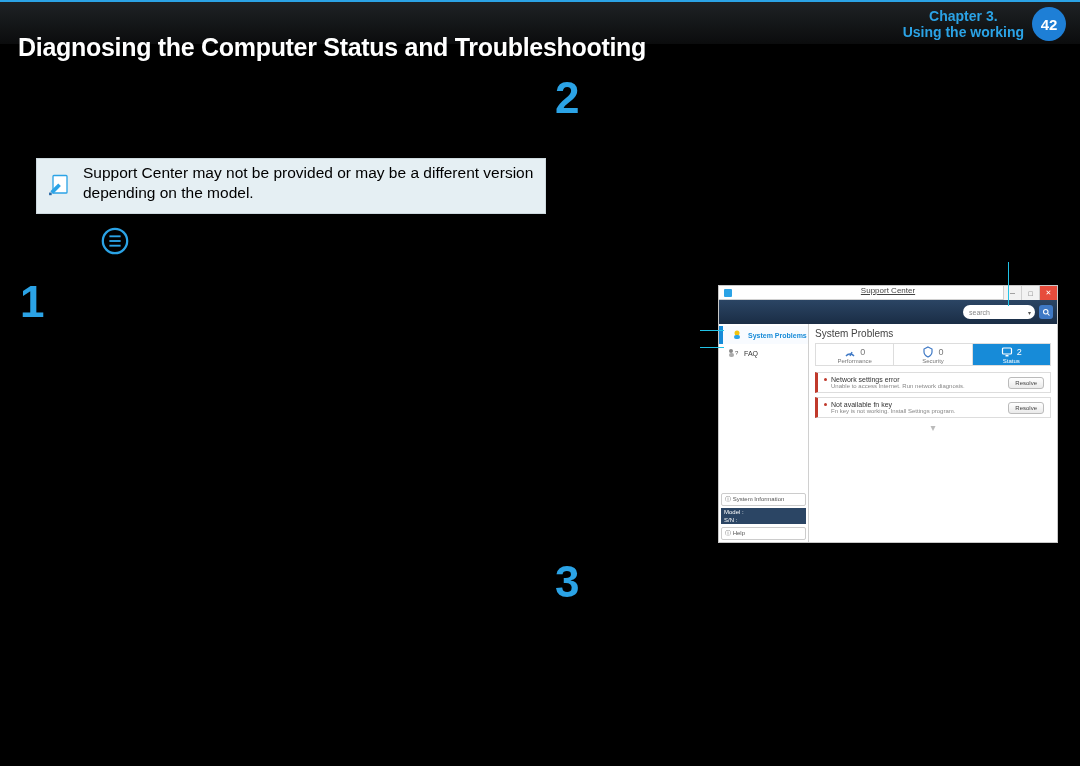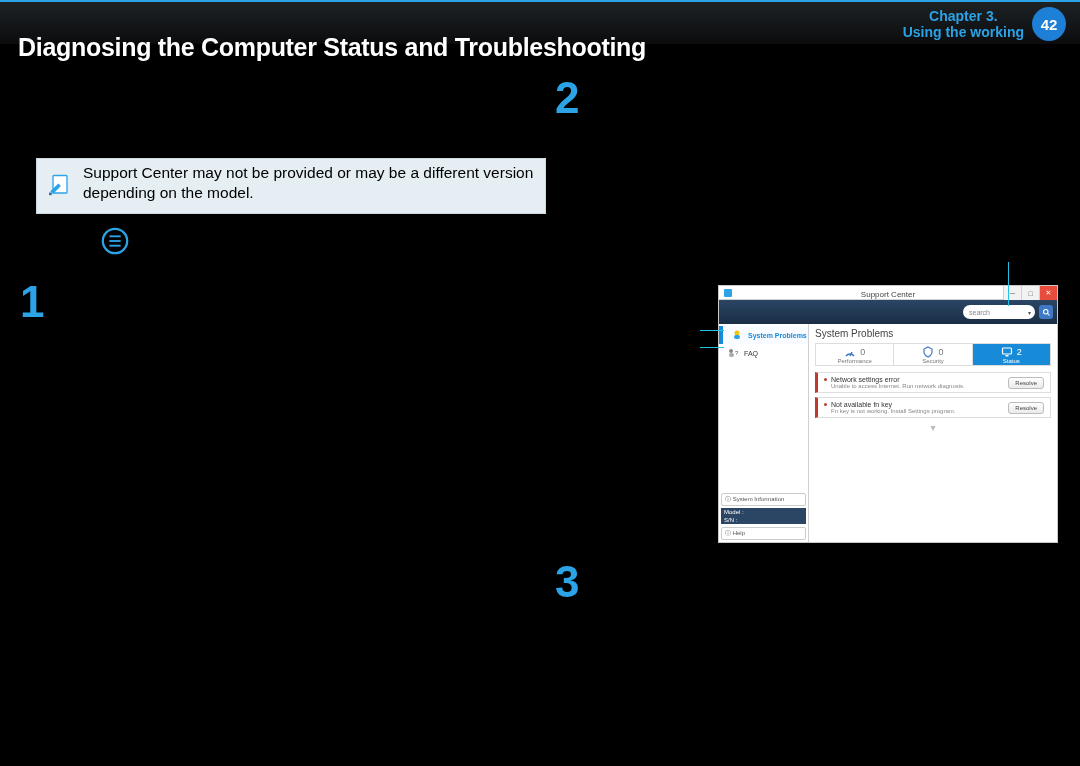--- a/index.html
+++ b/index.html
@@ -120,26 +120,27 @@
     width: 340px;
     height: 258px;
     background: #fff;
     border: 1px solid #c8c8c8;
     color: #000;
     font-size: 8px;
   }
   .sc-titlebar {
     height: 14px;
     display: flex;
-    align-items: flex-end;
+    align-items: flex-start;
     justify-content: center;
     border-bottom: 1px solid #d0d0d0;
     position: relative;
     font-size: 8px;
     color: #444;
+    text-decoration: underline;
   }
   .sc-titlebar .corner-icon {
     position: absolute; left: 4px; top: 2px;
     width: 10px; height: 10px;
   }
   .sc-titlebar .win-btns {
     position: absolute; right: 0; top: 0;
     display: flex;
     height: 14px;
   }

